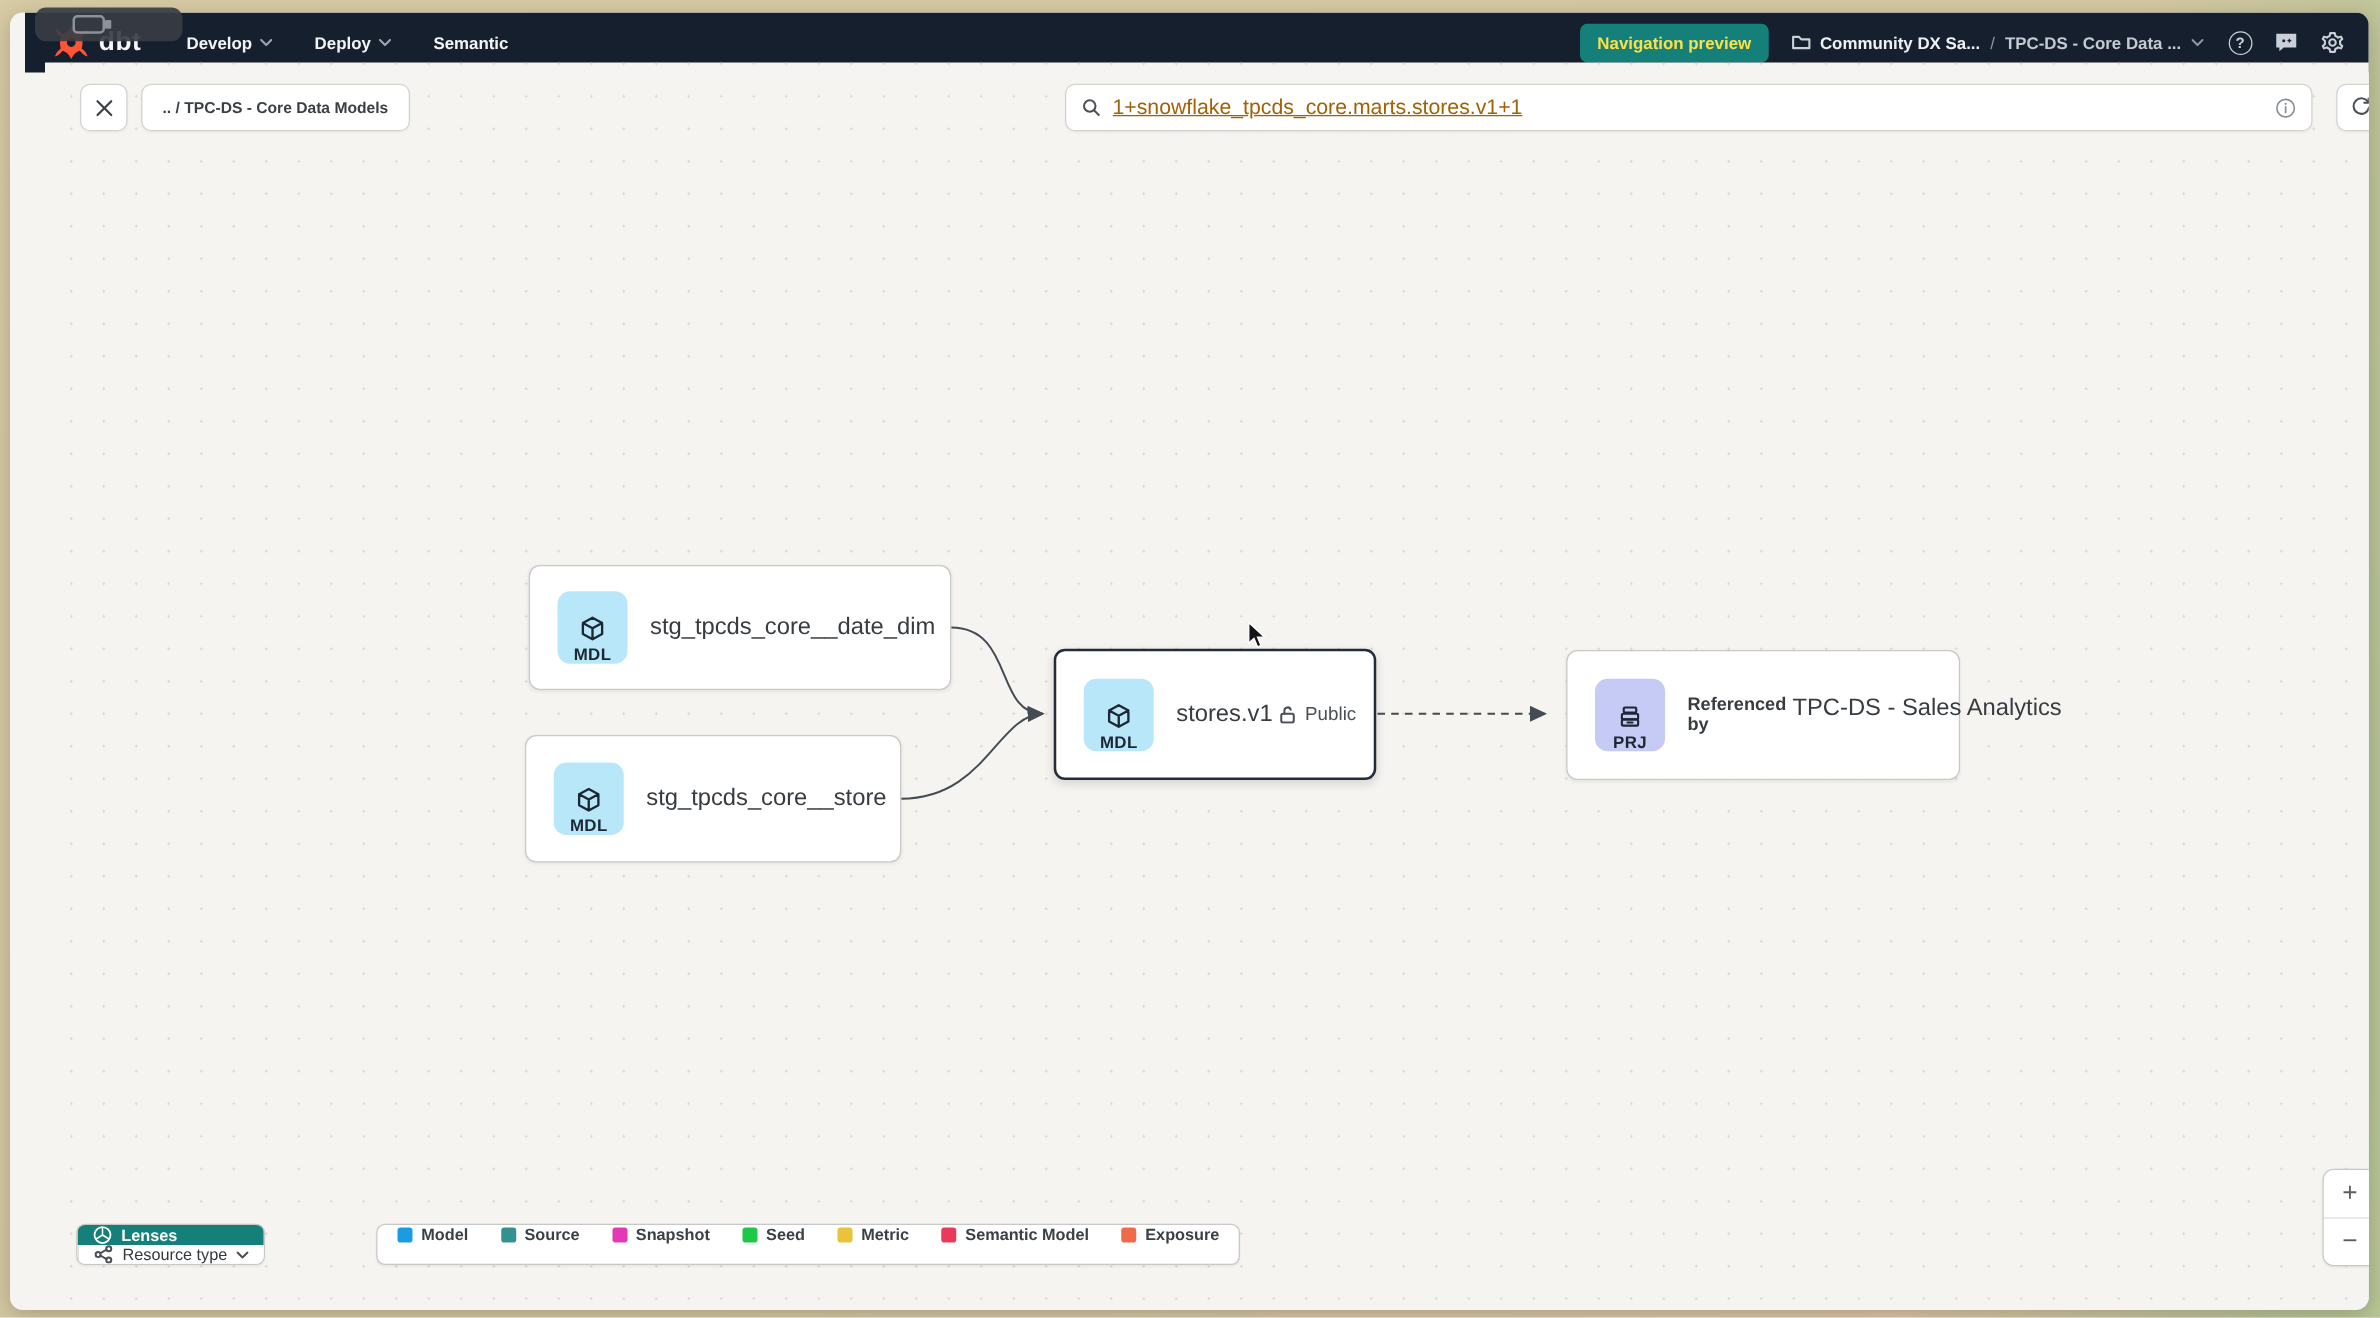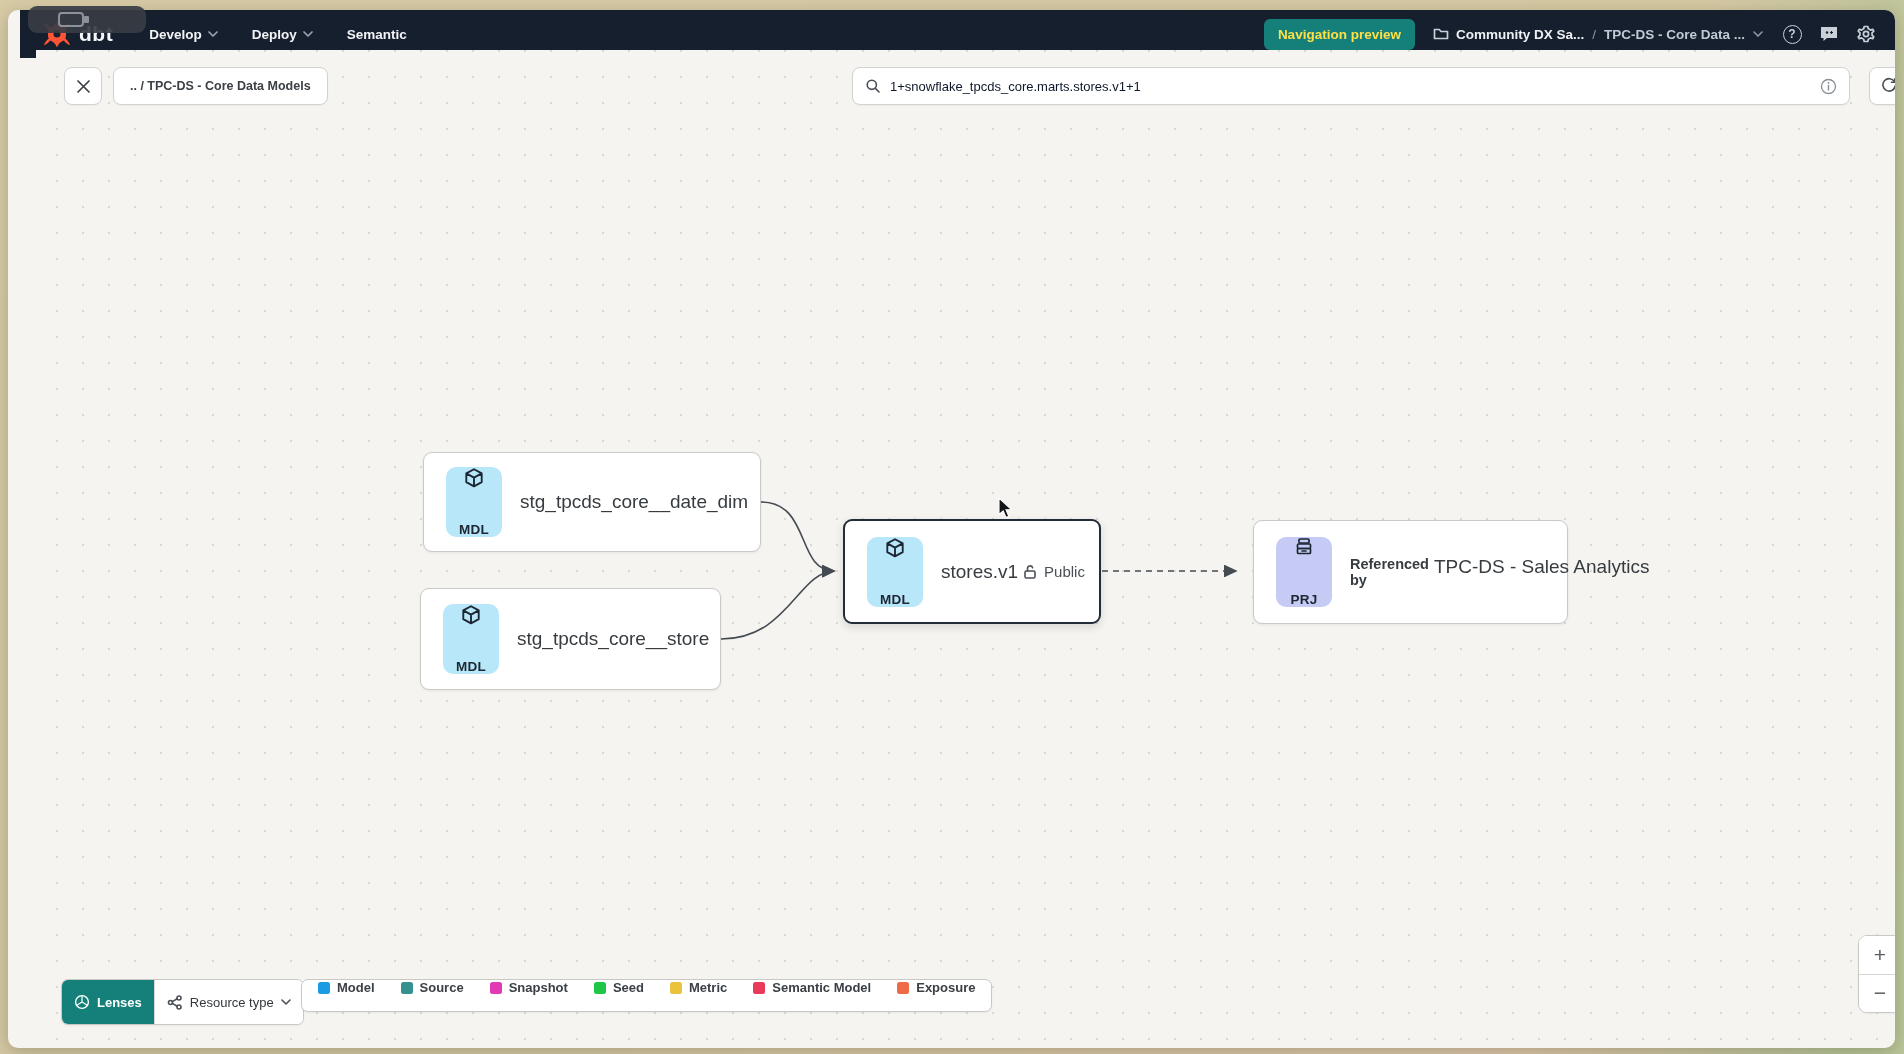--- a/index.html
+++ b/index.html
@@ -85,35 +85,35 @@
     font-size: 12.5px; font-weight: bold; color: #3a4045; cursor: pointer;
     box-shadow: 0 1px 2px rgba(0,0,0,.04);
   }
   .search-bar {
     position: absolute; left: 816px; right: 73px; top: 17px; height: 38px;
     background: #fff; border: 1px solid #d2d2cf; border-radius: 8px;
     display: flex; align-items: center; padding: 0 12px 0 12px;
     box-shadow: 0 1px 2px rgba(0,0,0,.04);
   }
   .search-bar input {
-    flex: 1; border: none; outline: none; font-size: 13px; color: #0f172a;
-    font-family: "Liberation Sans", sans-serif; margin-left: 9px; background: transparent;
+    flex: 1; border: none; outline: none; font-size: 17px; color: #a16207;
+    font-family: "Liberation Sans", sans-serif; margin-left: 9px; background: transparent; text-decoration: underline;
   }
   .refresh-btn { right: 14px; top: 17px; width: 40px; height: 38px; }
 
   
   .node {
     position: absolute; background: #fff; border: 1px solid #c9c9c6; border-radius: 9px;
     display: flex; align-items: center; gap: 18px; padding: 0 22px;
     box-shadow: 0 1px 3px rgba(30,30,30,.07); cursor: pointer;
   }
   .node.selected { border: 2px solid #232d3a; box-shadow: 0 3px 8px rgba(30,30,30,.14); }
   .node-badge {
-    width: 56px; height: 70px; border-radius: 10px; flex: 0 0 auto;
-    display: flex; flex-direction: column; align-items: center; justify-content: space-between; gap: 2px;
+    width: 56px; height: 58px; border-radius: 10px; flex: 0 0 auto;
+    display: flex; flex-direction: column; align-items: center; justify-content: flex-end; gap: 2px;
   }
   .badge-mdl { background: #b9e7fa; }
   .badge-prj { background: #c5cbf4; }
   .node-badge .badge-label { font-size: 13.5px; font-weight: bold; color: #1c2733; letter-spacing: .3px; }
   .node-label { font-size: 19px; color: #373c41; white-space: nowrap; }
   .node-text-col { display: flex; flex-direction: row; gap: 5px; }
   .node-access { display: flex; align-items: center; gap: 7px; font-size: 15px; color: #4a4f55; }
   .node-kicker { font-size: 14.5px; font-weight: bold; color: #373c41; }
 
   #node-date-dim  { left: 387px; top: 402px; width: 338px; height: 100px; }
@@ -122,23 +122,23 @@
   #node-project   { left: 1217px; top: 470px; width: 315px; height: 104px; }
 
   .edges { position: absolute; left: 0; top: 0; pointer-events: none; }
   .edge { fill: none; stroke: #454b52; stroke-width: 1.6; }
   .edge.dashed { stroke-dasharray: 6 5; }
 
   .cursor { position: absolute; left: 962px; top: 447px; pointer-events: none; z-index: 40; }
 
   
   .lens-group {
-    position: absolute; left: 25px; top: 929px; height: 46px; display: flex;
+    position: absolute; left: 25px; top: 929px; height: 33px; display: flex;
     border-radius: 7px; overflow: hidden; border: 1px solid #c8c8c5;
-    box-shadow: 0 1px 2px rgba(0,0,0,.05); background: #fff;
+    box-shadow: 0 1px 2px rgba(0,0,0,.05); background: #fff; flex-direction: column;
   }
   .lens-seg {
     display: flex; align-items: center; gap: 7px; padding: 0 12px; cursor: pointer;
     font-size: 13px;
   }
   .lens-seg.teal { background: #15807a; color: #fff; font-weight: bold; }
   .lens-seg.white { background: #fff; color: #33383d; border-left: 1px solid #d6d6d3; }
 
   .legend-box {
     position: absolute; left: 265px; top: 929px; height: 33px;

